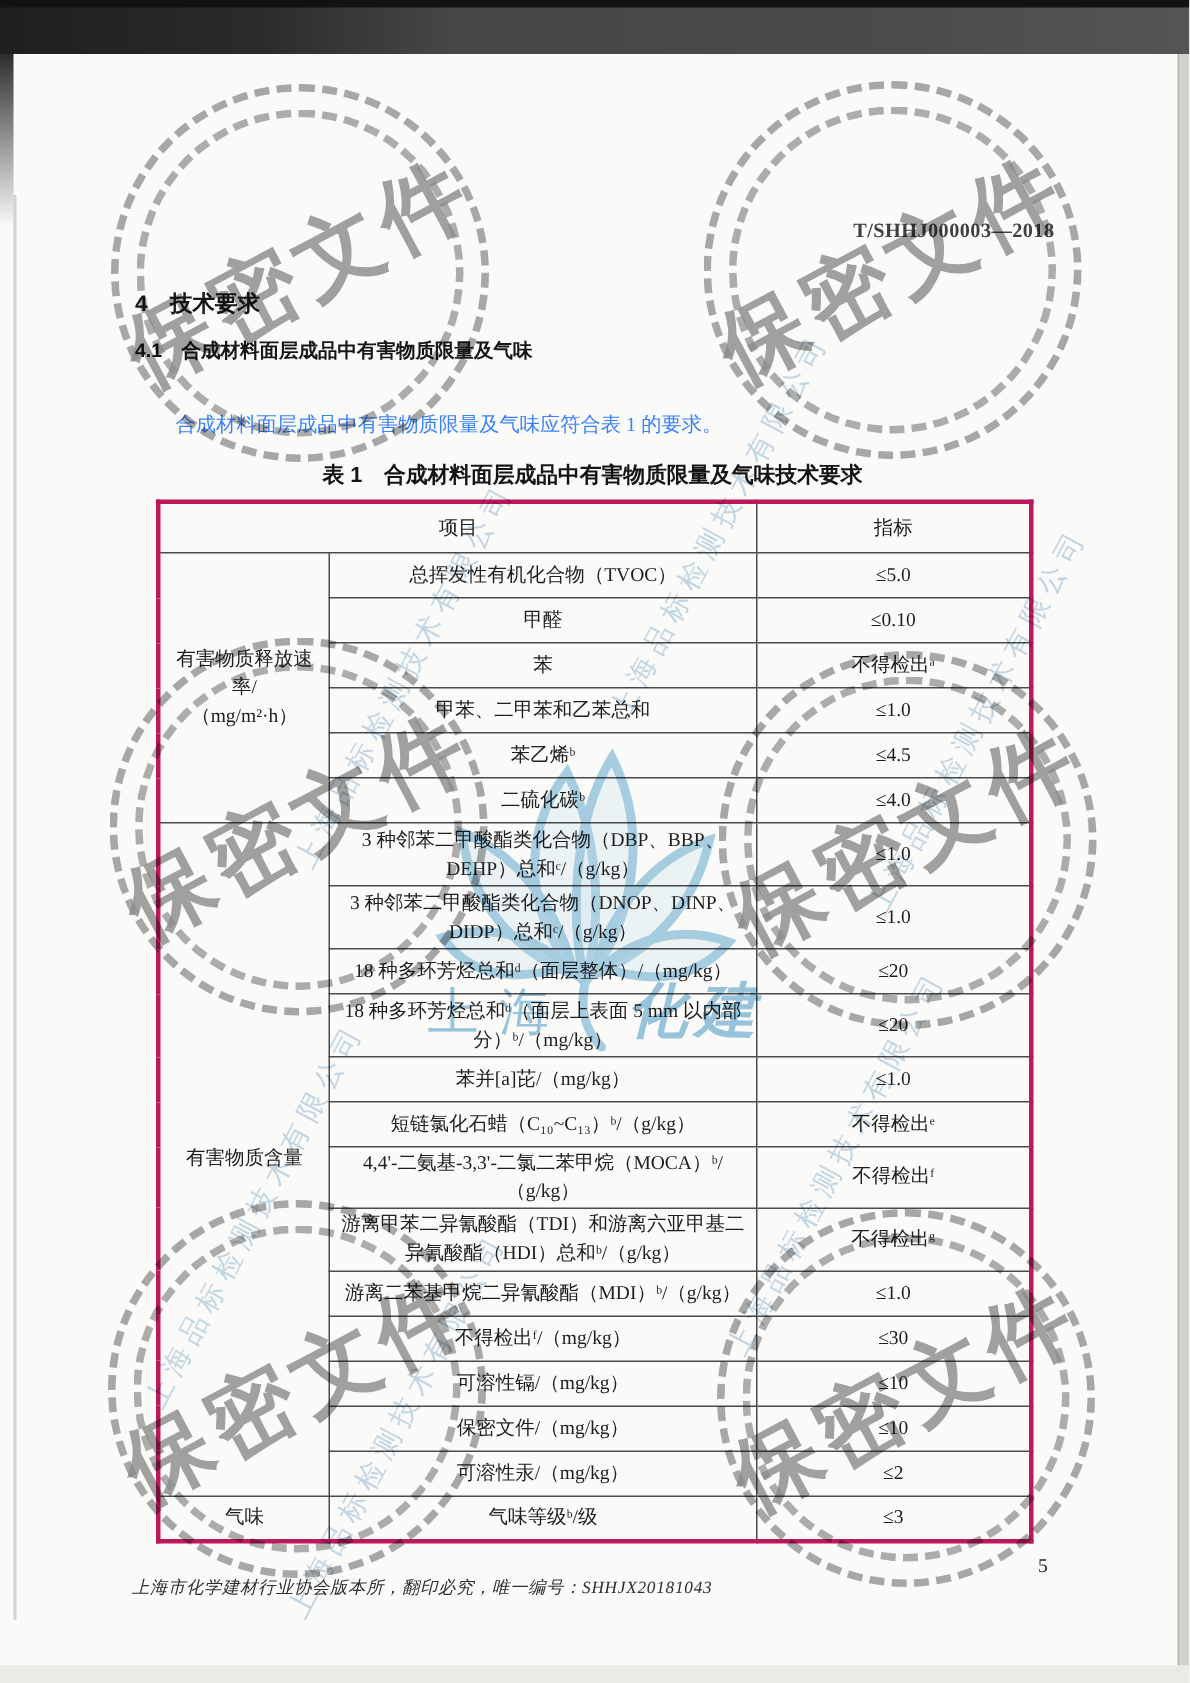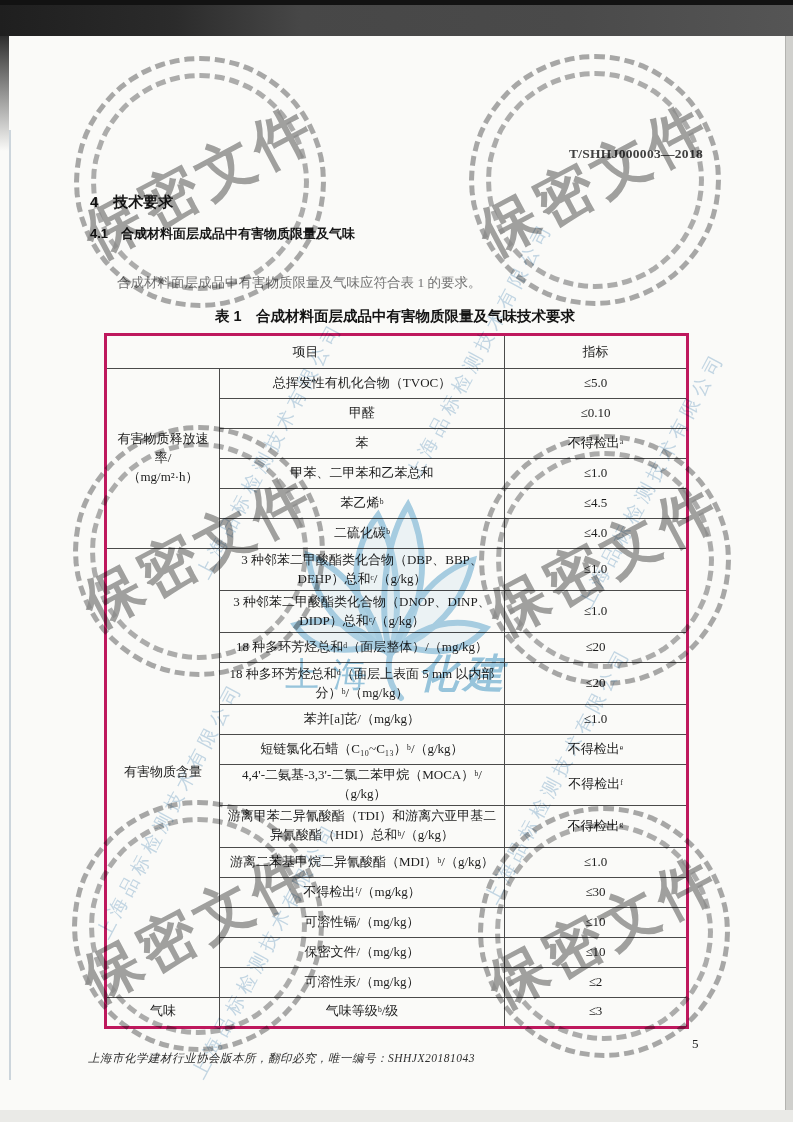--- a/index.html
+++ b/index.html
@@ -22,21 +22,21 @@
   .scan-right{position:absolute;right:0;top:0;width:7px;height:100%;background:#d0d0cd;z-index:7;}
   .scan-right::before{content:"";position:absolute;left:-1px;top:0;width:1px;height:100%;background:#b3b3b0;}
   .scan-bottom{position:absolute;left:0;bottom:0;height:12px;width:100%;background:#eaeae7;z-index:7;}
 
   
   .ref-number{position:absolute;top:146px;right:90px;font-size:13.5px;font-weight:bold;letter-spacing:.3px;color:#404040;}
   .h1{position:absolute;left:90px;top:193px;font-size:15px;font-weight:bold;
       font-family:"Liberation Sans","DejaVu Sans",sans-serif;color:#161616;}
   .h2{position:absolute;left:90px;top:225px;font-size:13px;font-weight:bold;
       font-family:"Liberation Sans","DejaVu Sans",sans-serif;color:#161616;}
-  .para{position:absolute;left:90px;top:274px;width:610px;font-size:13.5px;text-indent:2em;color:#737373;}
+  .para{position:absolute;left:90px;top:274px;width:610px;font-size:13.5px;text-indent:2em;color:#3b82f6;}
   .table-title{position:absolute;left:104px;top:307px;width:582px;text-align:center;
       font-size:14.5px;font-weight:bold;font-family:"Liberation Sans","DejaVu Sans",sans-serif;color:#141414;}
 
   
   table.limits{position:absolute;left:104px;top:333px;width:582px;border-collapse:collapse;
       table-layout:fixed;background:transparent;}
   table.limits td,table.limits th{border:1px solid #4a4a4a;font-weight:normal;
       font-size:13px;text-align:center;vertical-align:middle;padding:1px 6px;line-height:1.45;color:#1d1d1d;}
   table.limits{border:3px solid #be185d;}
   table.limits thead tr{height:34px;}

